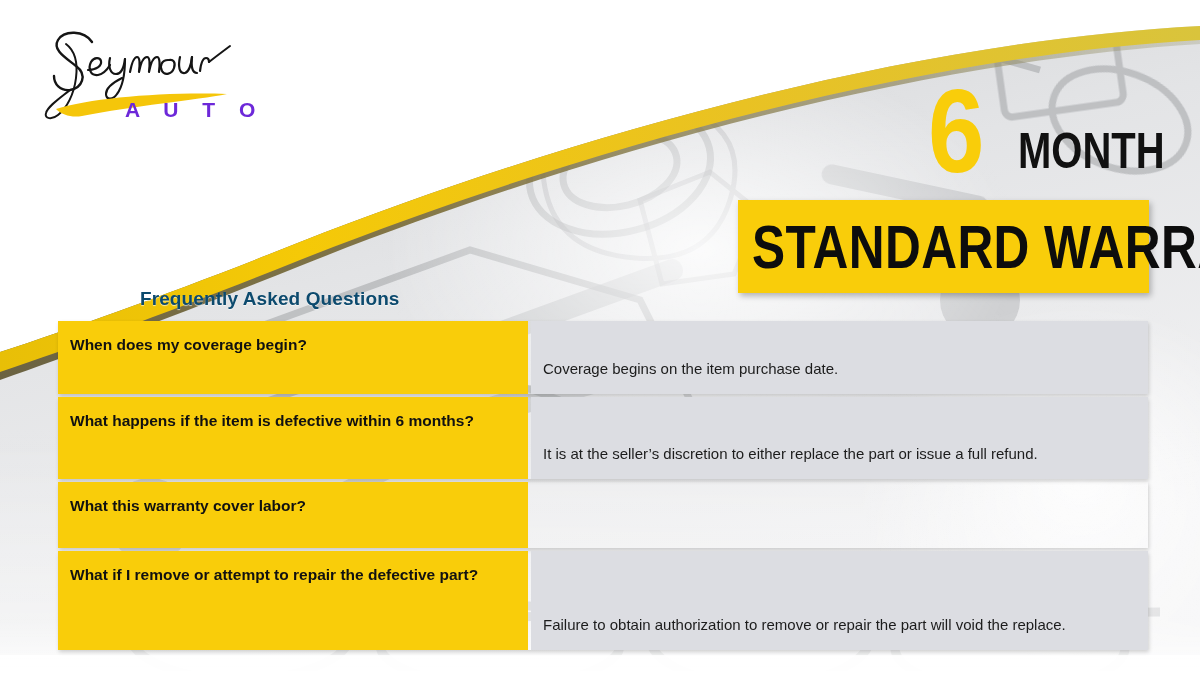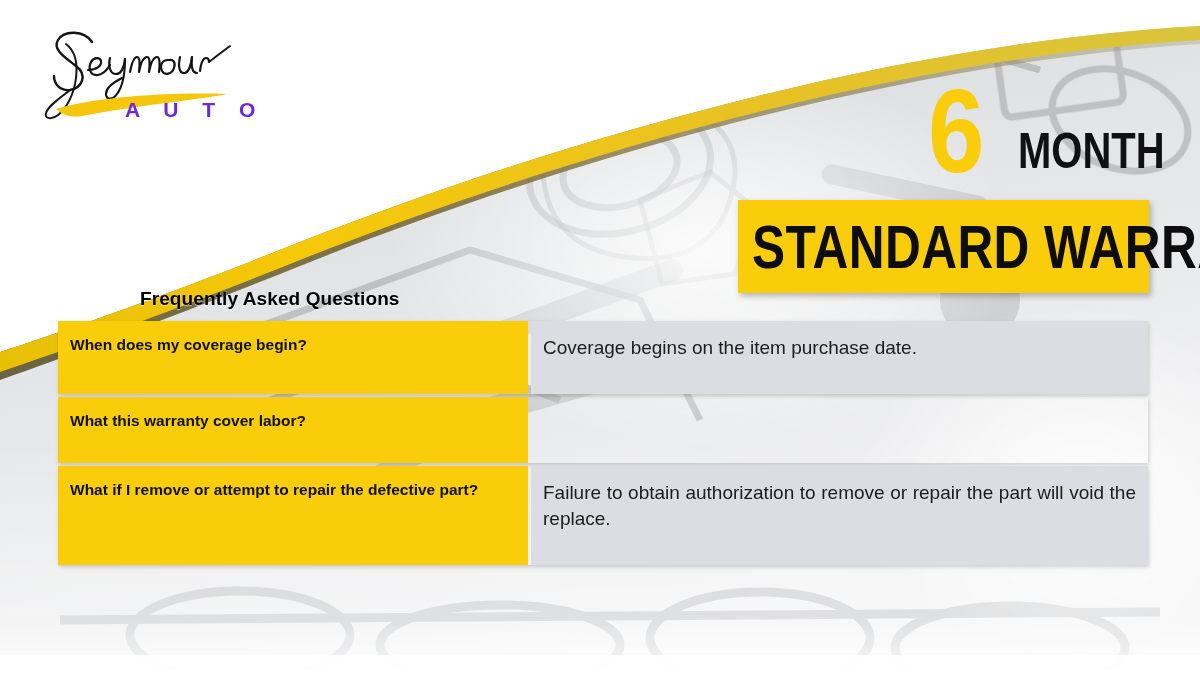--- a/index.html
+++ b/index.html
@@ -106,21 +106,21 @@
     letter-spacing: 0.5px;
   }
 
   
   .faq-heading {
     position: absolute;
     left: 140px;
     top: 288px;
     font-weight: 700;
     font-size: 19px;
-    color: #000000;
+    color: #0c4a6e;
     letter-spacing: 0.1px;
     text-shadow: 0 1px 1px rgba(255,255,255,0.65);
   }
 
   
   .faq-table {
     position: absolute;
     left: 58px;
     top: 321px;
     width: 1090px;
@@ -143,26 +143,26 @@
     line-height: 1.32;
     padding: 14px 12px 14px 12px;
     box-sizing: border-box;
     display: flex;
   }
   .faq-a {
     flex: 1 1 auto;
     background: #DCDDE2;
     color: #1c1c1c;
     font-weight: 400;
-    font-size: 19px;
+    font-size: 15px;
     line-height: 1.38;
     padding: 14px 12px 14px 12px;
     box-sizing: border-box;
     display: flex;
-    align-items: flex-start;
+    align-items: flex-end;
     text-align: justify;
     text-justify: inter-word;
   }
   .faq-q span, .faq-a span { display: block; width: 100%; }
   .r1 .faq-q, .r1 .faq-a { height: 73px; }
   .r2 .faq-q, .r2 .faq-a { height: 82px; }
   .r3 .faq-q, .r3 .faq-a { height: 66px; }
   .r4 .faq-q, .r4 .faq-a { height: 99px; }
 </style>
 </head>
@@ -305,20 +305,28 @@
 
     <div class="faq-row r1">
       <div class="faq-q">
         <span>When does my coverage begin?</span>
       </div>
       <div class="faq-a">
         <span>Coverage begins on the item purchase date.</span>
       </div>
     </div>
 
+    <div class="faq-row r2">
+      <div class="faq-q">
+        <span>What happens if the item is defective within 6 months?</span>
+      </div>
+      <div class="faq-a">
+        <span>It is at the seller’s discretion to either replace the part or issue a full refund.</span>
+      </div>
+    </div>
 
     <div class="faq-row r3">
       <div class="faq-q">
         <span>What this warranty cover labor?</span>
       </div>
     </div>
 
     <div class="faq-row r4">
       <div class="faq-q">
         <span>What if I remove or attempt to repair the defective part?</span>

